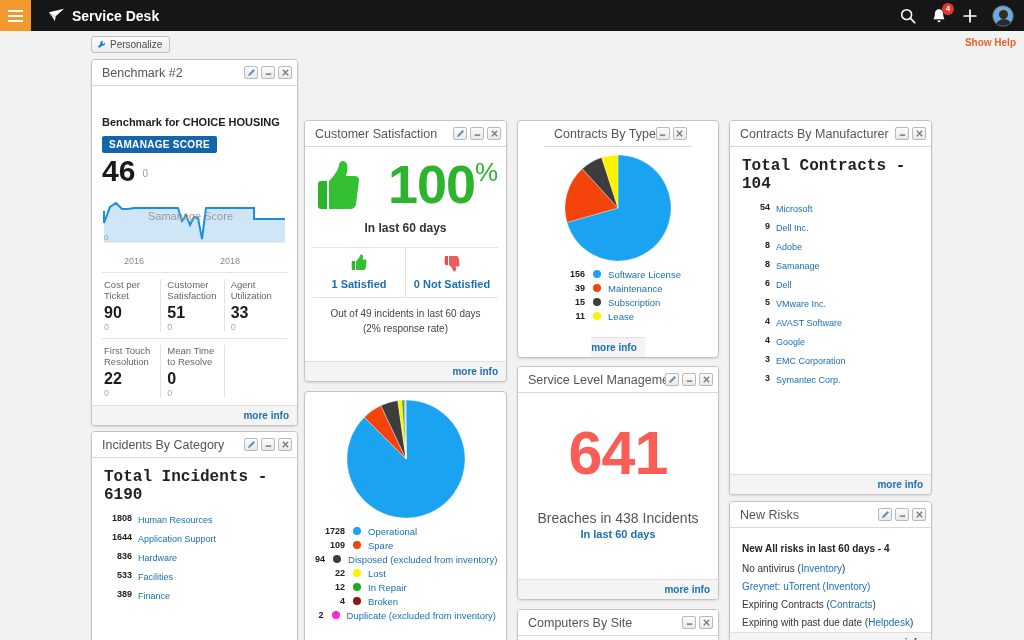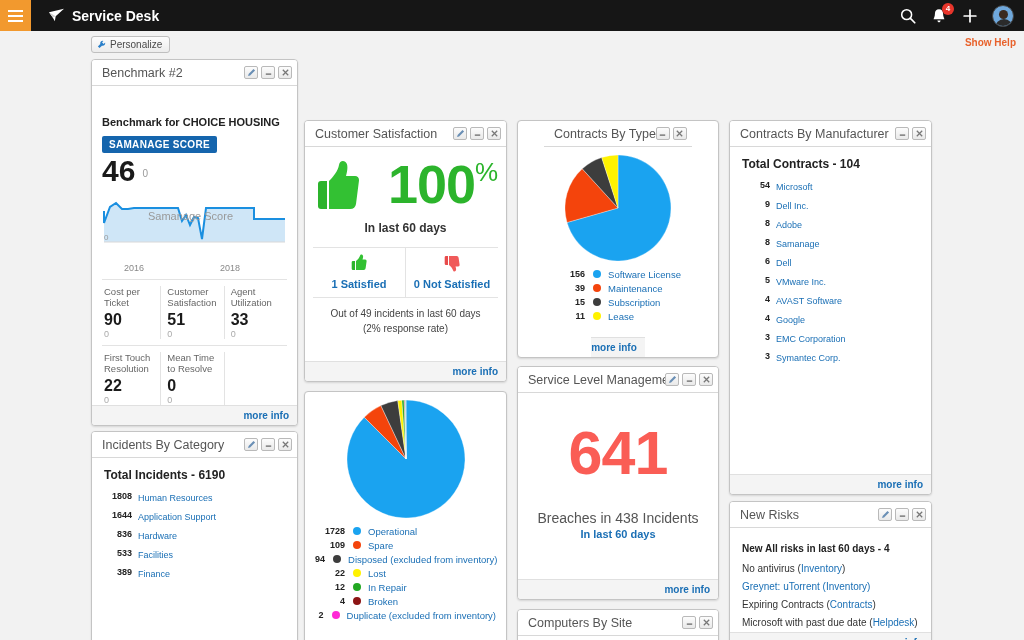--- a/index.html
+++ b/index.html
@@ -119,21 +119,21 @@
   }
   .bm-score { font-size: 30px; font-weight: bold; color: #1a1a1a; line-height: 1.05; margin-top: 2px; }
   .bm-score small { font-size: 10px; font-weight: normal; color: #999; margin-left: 7px; vertical-align: 4px; }
   .spark { position: relative; margin-top: 10px; height: 58px; }
   .spark svg { display: block; }
   .spark-label {
     position: absolute; left: 46px; top: 13px;
     font-size: 11px; color: #999;
   }
   .spark-zero { position: absolute; left: 2px; bottom: 13px; font-size: 8px; color: #999; }
-  .spark-x { display: flex; font-size: 9px; color: #888; margin-top: 8px; }
+  .spark-x { display: flex; font-size: 9px; color: #888; margin-top: 1px; }
   .spark-x span:first-child { margin-left: 22px; }
   .spark-x span:last-child { margin-left: 76px; }
   .kpis { display: flex; border-top: 1px solid #e3e3e3; margin-top: 6px; padding-top: 6px; }
   .kpi { flex: 1 1 0; padding-left: 6px; border-left: 1px solid #e3e3e3; }
   .kpi:first-child { border-left: none; padding-left: 2px; }
   .kpi-l { font-size: 9.5px; color: #666; line-height: 1.25; height: 25px; }
   .kpi-v { font-size: 16px; font-weight: bold; color: #1a1a1a; }
   .kpi-s { font-size: 9px; color: #aaa; }
 
   
@@ -150,21 +150,21 @@
 
   
   .pie-wrap { display: flex; justify-content: center; }
   .legend { margin-top: 6px; }
   .lrow { display: flex; align-items: center; height: 14px; font-size: 9.5px; }
   .lnum { width: 30px; text-align: right; font-weight: bold; color: #222; font-size: 9px; }
   .ldot { width: 8px; height: 8px; border-radius: 50%; margin: 0 7px 0 8px; flex: 0 0 auto; }
   .ltxt { color: #1a6fb5; cursor: pointer; white-space: nowrap; }
 
   
-  .total-line { font-size: 12px; font-weight: bold; color: #222; margin: 2px 0 8px 2px; }
+  .total-line { font-size: 16px; font-weight: bold; color: #222; margin: 2px 0 8px 2px; font-family: Liberation Mono, monospace; }
   .brow { display: flex; align-items: flex-start; margin-bottom: 5px; }
   .bval { width: 30px; text-align: right; font-size: 9px; font-weight: bold; color: #222; padding-top: 1px; flex: 0 0 auto; }
   .bbars { flex: 1 1 auto; margin-left: 6px; }
   .bbar { height: 11px; border-radius: 1px; background: linear-gradient(#c2c6ca, #aeb3b8); }
   .bbar.hi { background: linear-gradient(#3a93d6, #1f7fc4); }
   .blab { font-size: 9px; color: #1a6fb5; margin-top: 1px; cursor: pointer; }
 
   
   .slm-num { text-align: center; font-size: 61px; font-weight: bold; color: #fa5d55; line-height: 1; margin-top: 22px; letter-spacing: -1px; }
   .slm-t1 { text-align: center; font-size: 14px; color: #555; margin-top: 26px; }
@@ -658,21 +658,21 @@
             </svg>
           </span>
       </div>
     </div>
     <div class="w-body">
       <div class="risk-head">New All risks in last 60 days - 4</div>
       <div id="risk-list">
           <div class="risk-row"><span>No antivirus</span> (<a>Inventory</a>)</div>
           <div class="risk-row lnk"><span>Greynet: uTorrent</span> (<a>Inventory</a>)</div>
           <div class="risk-row"><span>Expiring Contracts</span> (<a>Contracts</a>)</div>
-          <div class="risk-row"><span>Microsoft with past due date</span> (<a>Helpdesk</a>)</div>
+          <div class="risk-row"><span>Expiring with past due date</span> (<a>Helpdesk</a>)</div>
         </div>
     </div>
     <div class="w-foot">
       <span class="more">more info</span>
     </div>
   </div>
 
 </div>
 
 </body></html>

